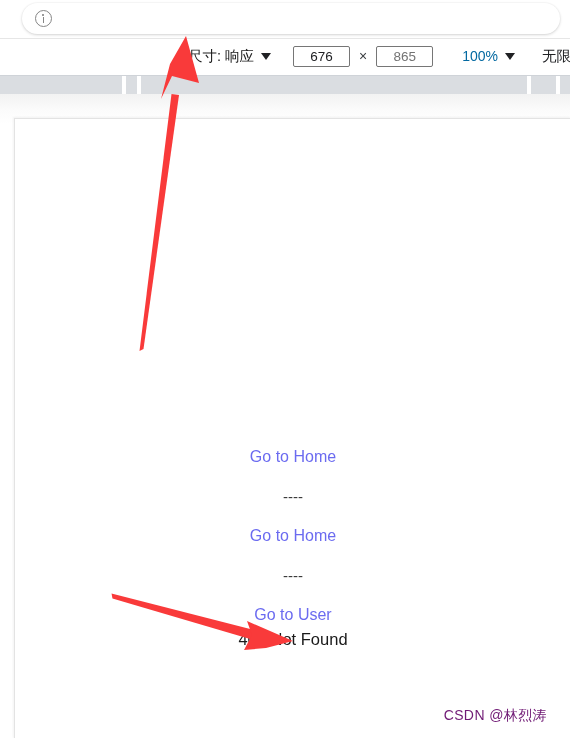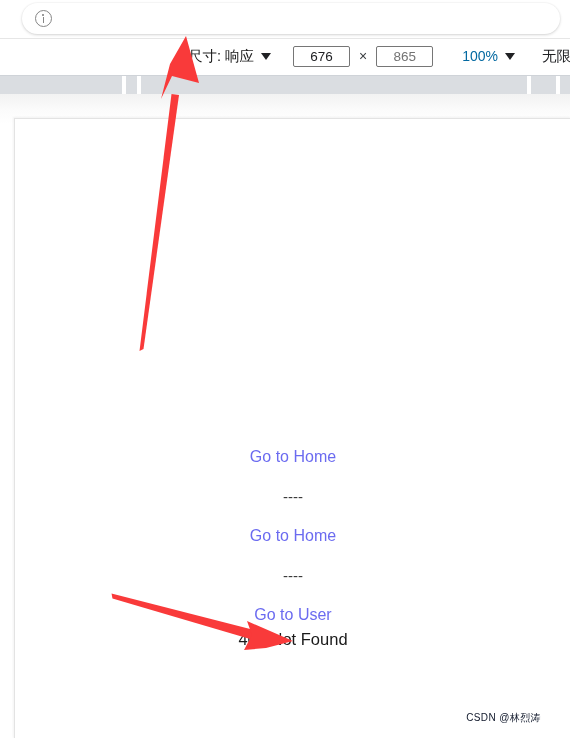--- a/index.html
+++ b/index.html
@@ -185,24 +185,24 @@
     display: block;
     margin-top: 8px;
     color: #1a1a1a;
     font-size: 16.5px;
     font-family: "Liberation Sans", sans-serif;
   }
 
   
   .watermark {
     position: absolute;
-    right: 30px;
+    right: 24px;
     bottom: 14px;
-    color: #0f172a;
-    font-size: 10px;
+    color: #701a75;
+    font-size: 14px;
     font-family: "Liberation Sans", sans-serif;
     letter-spacing: 0.4px;
     white-space: nowrap;
     user-select: none;
   }
 
   
   .arrow-layer {
     position: absolute;
     left: 0; top: 0;

